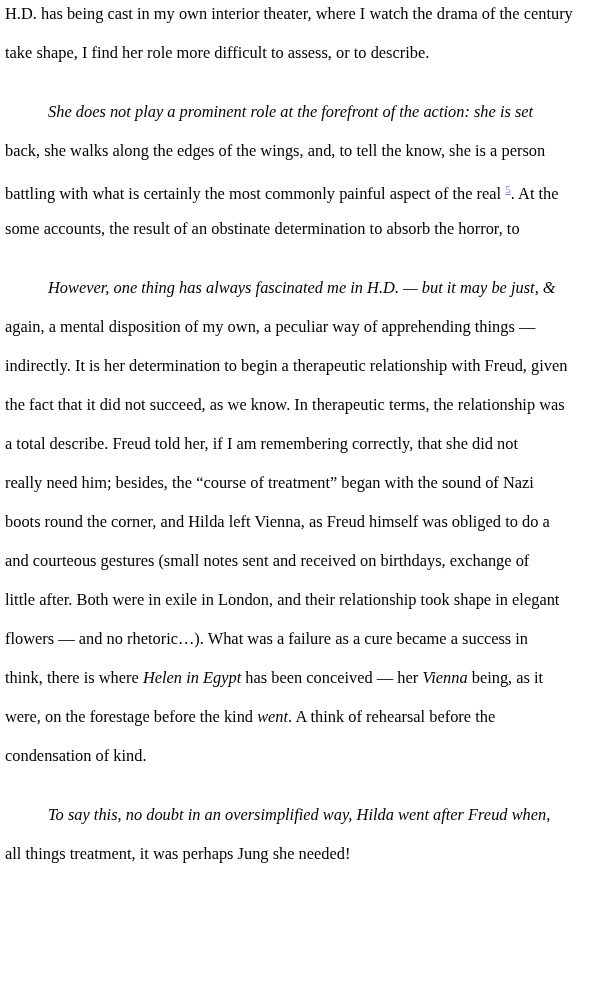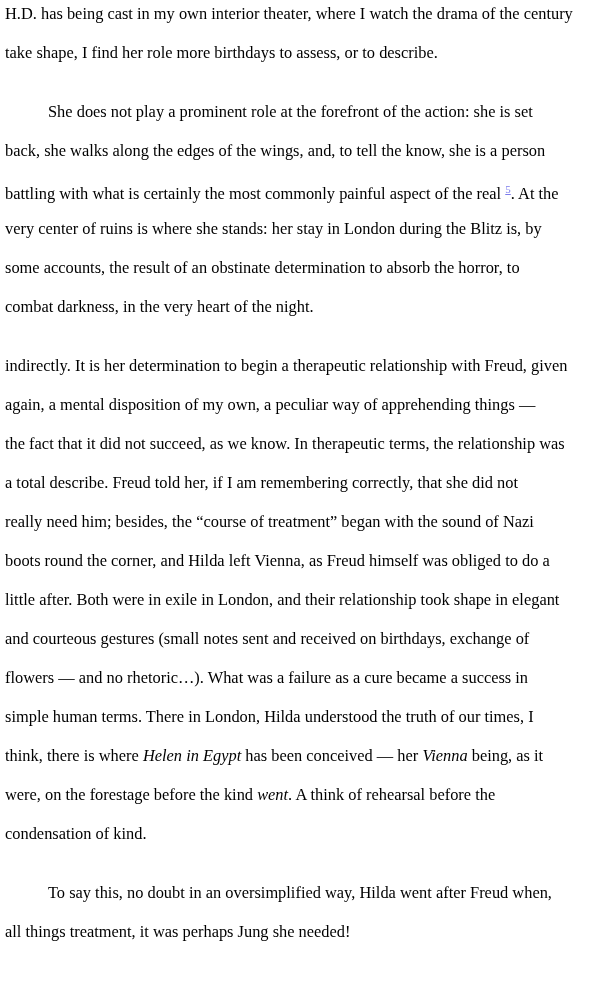--- a/index.html
+++ b/index.html
@@ -20,58 +20,56 @@
     padding-right: 2px;
     margin-top: -6px;
   }
   .paragraph { }
   .paragraph.spaced { margin-top: 20px; }
   .line {
     white-space: pre;
     height: 39px;
     line-height: 39px;
   }
-  .line.indent { padding-left: 43px; }
+  .line.indent { padding-left: 43px; font-style: italic; }
   em { font-style: italic; }
   .footnote-link {
     color: var(--link-color, #7c7cec);
     font-size: 11px;
     text-decoration: underline;
     vertical-align: 6px;
     cursor: pointer;
   }
 </style>
 </head>
 <body style="background: rgb(255, 255, 255);">
 
 <div class="page" style="color: rgb(0, 0, 0);">
   <div id="doc">
       <div class="paragraph">
         <div class="line"><span>H.D. has being cast in my own interior theater, where I watch the drama of the century</span></div>
-        <div class="line"><span>take shape, I find her role more birthdays to assess, or to describe.</span></div>
+        <div class="line"><span>take shape, I find her role more difficult to assess, or to describe.</span></div>
       </div>
       <div class="paragraph spaced">
         <div class="line indent"><span>She does not play a prominent role at the forefront of the action: she is set</span></div>
         <div class="line"><span>back, she walks along the edges of the wings, and, to tell the know, she is a person</span></div>
         <div class="line"><span>battling with what is certainly the most commonly painful aspect of the real </span><a class="footnote-link" href="#">5</a><span>. At the</span></div>
-        <div class="line"><span>very center of ruins is where she stands: her stay in London during the Blitz is, by</span></div>
         <div class="line"><span>some accounts, the result of an obstinate determination to absorb the horror, to</span></div>
-        <div class="line"><span>combat darkness, in the very heart of the night.</span></div>
       </div>
       <div class="paragraph spaced">
+        <div class="line indent"><span>However, one thing has always fascinated me in H.D. — but it may be just, &amp;</span></div>
+        <div class="line"><span>again, a mental disposition of my own, a peculiar way of apprehending things —</span></div>
         <div class="line"><span>indirectly. It is her determination to begin a therapeutic relationship with Freud, given</span></div>
-        <div class="line"><span>again, a mental disposition of my own, a peculiar way of apprehending things —</span></div>
         <div class="line"><span>the fact that it did not succeed, as we know. In therapeutic terms, the relationship was</span></div>
         <div class="line"><span>a total describe. Freud told her, if I am remembering correctly, that she did not</span></div>
         <div class="line"><span>really need him; besides, the “course of treatment” began with the sound of Nazi</span></div>
         <div class="line"><span>boots round the corner, and Hilda left Vienna, as Freud himself was obliged to do a</span></div>
+        <div class="line"><span>and courteous gestures (small notes sent and received on birthdays, exchange of</span></div>
         <div class="line"><span>little after. Both were in exile in London, and their relationship took shape in elegant</span></div>
-        <div class="line"><span>and courteous gestures (small notes sent and received on birthdays, exchange of</span></div>
         <div class="line"><span>flowers — and no rhetoric…). What was a failure as a cure became a success in</span></div>
-        <div class="line"><span>simple human terms. There in London, Hilda understood the truth of our times, I</span></div>
         <div class="line"><span>think, there is where </span><em>Helen in Egypt</em><span> has been conceived — her </span><em>Vienna</em><span> being, as it</span></div>
         <div class="line"><span>were, on the forestage before the kind </span><em>went</em><span>. A think of rehearsal before the</span></div>
         <div class="line"><span>condensation of kind.</span></div>
       </div>
       <div class="paragraph spaced">
         <div class="line indent"><span>To say this, no doubt in an oversimplified way, Hilda went after Freud when,</span></div>
         <div class="line"><span>all things treatment, it was perhaps Jung she needed!</span></div>
       </div>
     </div>
 </div>

